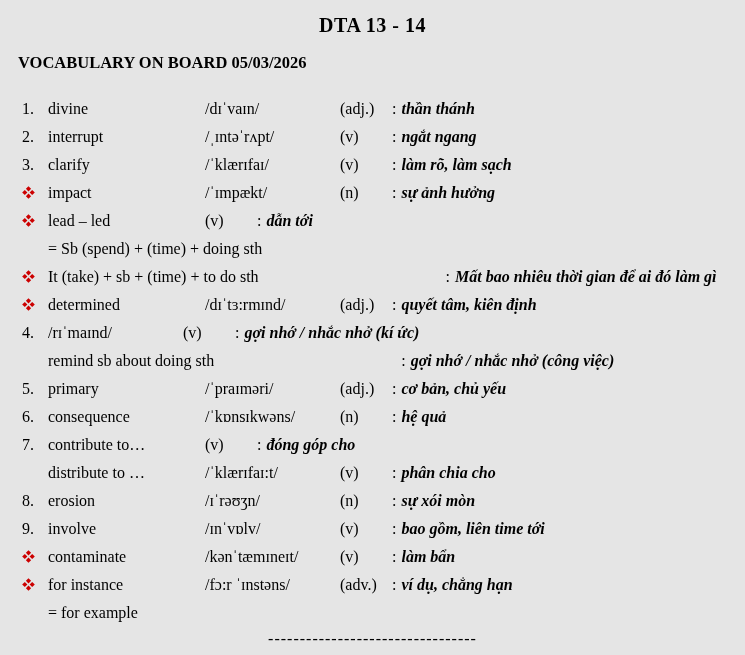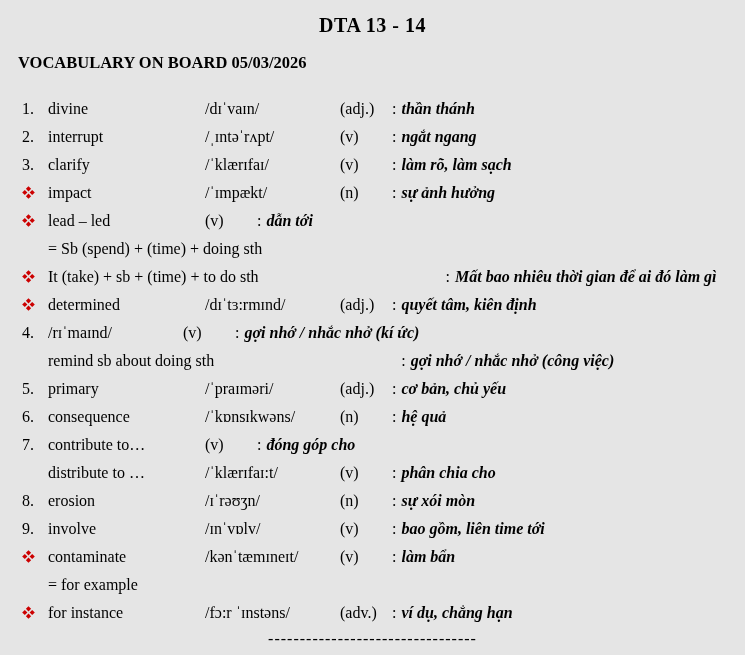--- a/index.html
+++ b/index.html
@@ -241,39 +241,39 @@
         <polygon points="10.2,3.9 12.8,6.5 10.2,9.1 7.6,6.5" fill="#cc0000"></polygon>
         <polygon points="6.5,7.6 9.1,10.2 6.5,12.8 3.9,10.2" fill="#cc0000"></polygon>
       </svg>
     </span>
     <span class="word">contaminate</span>
     <span class="phonetic">/kənˈtæmɪneɪt/</span>
     <span class="pos">(v)</span>
     <span class="meaning"><span class="colon">:</span><span class="meaning-text">làm bẩn</span>
     </span>
   </div>
-      <div class="row hide-marker">
-    <span class="marker">
-    </span>
-    <span class="word">= for example</span>
-    <span class="phonetic"></span>
-    <span class="pos"></span>
-    <span class="meaning" style="visibility: hidden;"><span class="colon">:</span><span class="meaning-text"></span>
-    </span>
-  </div>
       <div class="row diamond-marker">
     <span class="marker"><svg class="diamond-icon" viewBox="0 0 13 13" aria-hidden="true">
         <polygon points="6.5,0.2 9.1,2.8 6.5,5.4 3.9,2.8" fill="#cc0000"></polygon>
         <polygon points="2.8,3.9 5.4,6.5 2.8,9.1 0.2,6.5" fill="#cc0000"></polygon>
         <polygon points="10.2,3.9 12.8,6.5 10.2,9.1 7.6,6.5" fill="#cc0000"></polygon>
         <polygon points="6.5,7.6 9.1,10.2 6.5,12.8 3.9,10.2" fill="#cc0000"></polygon>
       </svg>
     </span>
     <span class="word">for instance</span>
     <span class="phonetic">/fɔ:r ˈɪnstəns/</span>
     <span class="pos">(adv.)</span>
     <span class="meaning"><span class="colon">:</span><span class="meaning-text">ví dụ, chẳng hạn</span>
     </span>
   </div>
+      <div class="row hide-marker">
+    <span class="marker">
+    </span>
+    <span class="word">= for example</span>
+    <span class="phonetic"></span>
+    <span class="pos"></span>
+    <span class="meaning" style="visibility: hidden;"><span class="colon">:</span><span class="meaning-text"></span>
+    </span>
+  </div>
     </div>
 
   <div class="footer-divider">---------------------------------</div>
 </div>
 
 </body></html>

